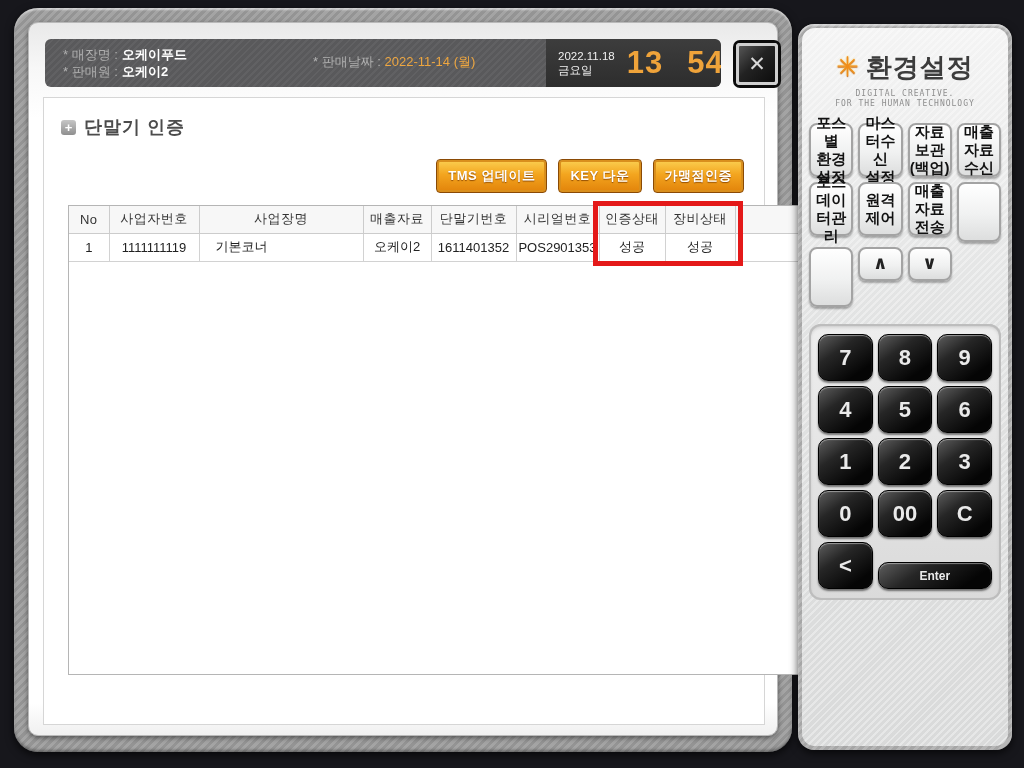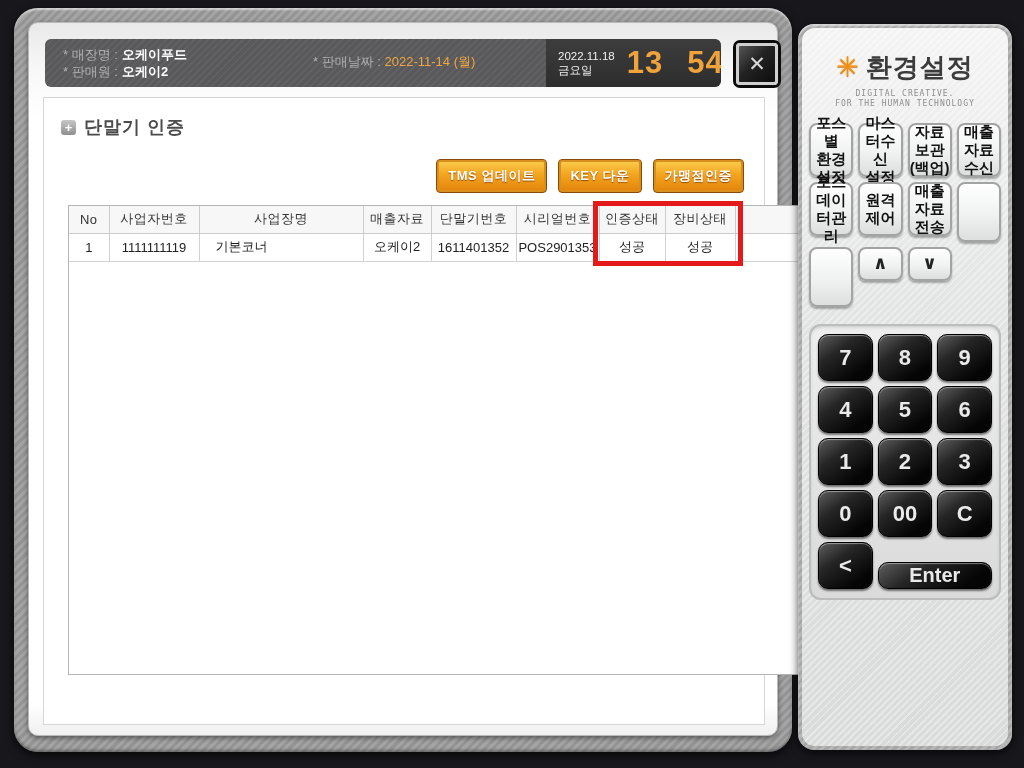--- a/index.html
+++ b/index.html
@@ -147,21 +147,21 @@
     padding:10px 9px; display:grid; grid-template-columns:repeat(3,1fr);
     grid-auto-rows:47px; gap:5px;
   }
   .key {
     border-radius:10px; border:1px solid #000;
     background:linear-gradient(145deg,#5e5e5e 0%,#262626 35%,#050505 80%);
     box-shadow:inset 0 1px 1px rgba(255,255,255,.45), 0 2px 2px rgba(0,0,0,.5);
     color:#eaeaea; font-size:22px; font-weight:bold;
     display:flex; align-items:center; justify-content:center; cursor:pointer;
   }
-  .key.enter { grid-column:span 2; font-size:20px;margin-top:20px; }
+  .key.enter { grid-column:span 2; font-size:12px;margin-top:20px; }
 </style>
 </head>
 <body>
 
 <div class="main-frame">
   <div class="main-panel">
 
     <div class="info-bar">
       <div class="info-left">
         <div class="info-row">

